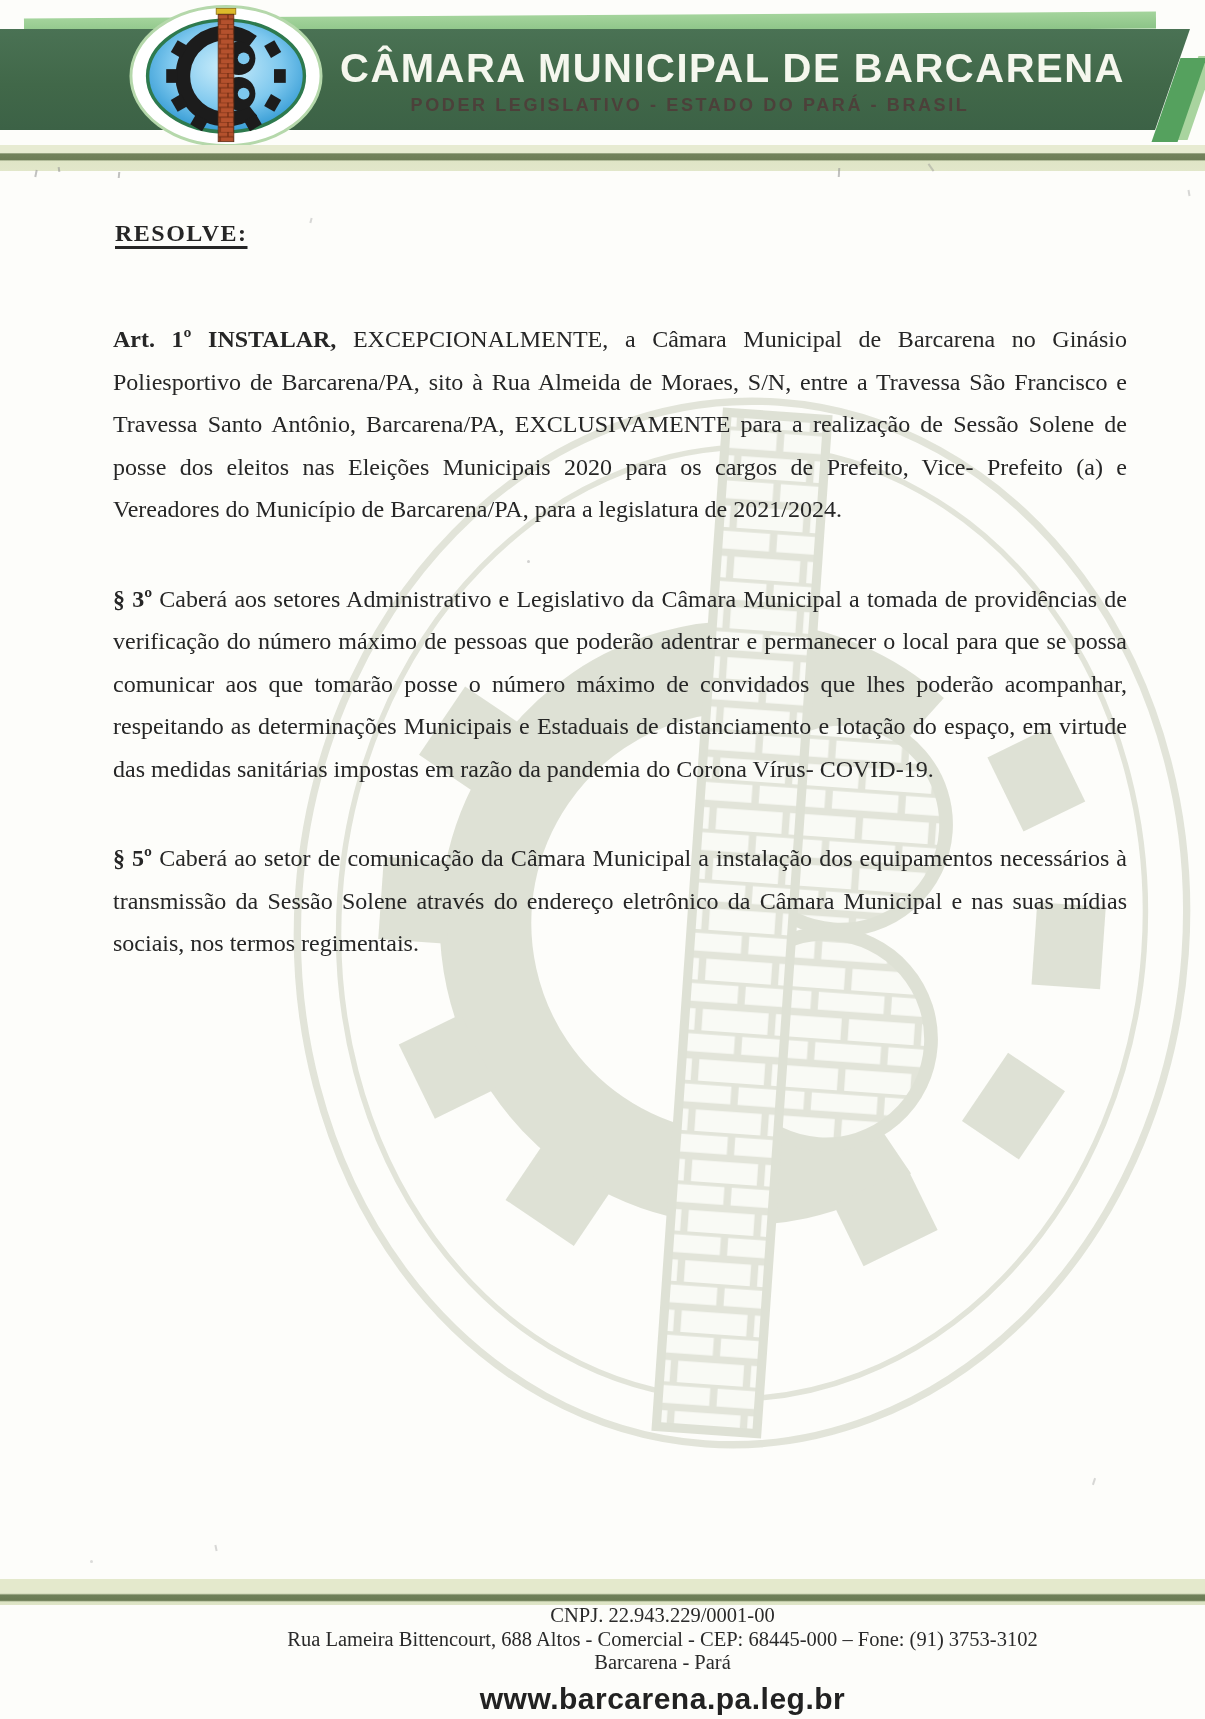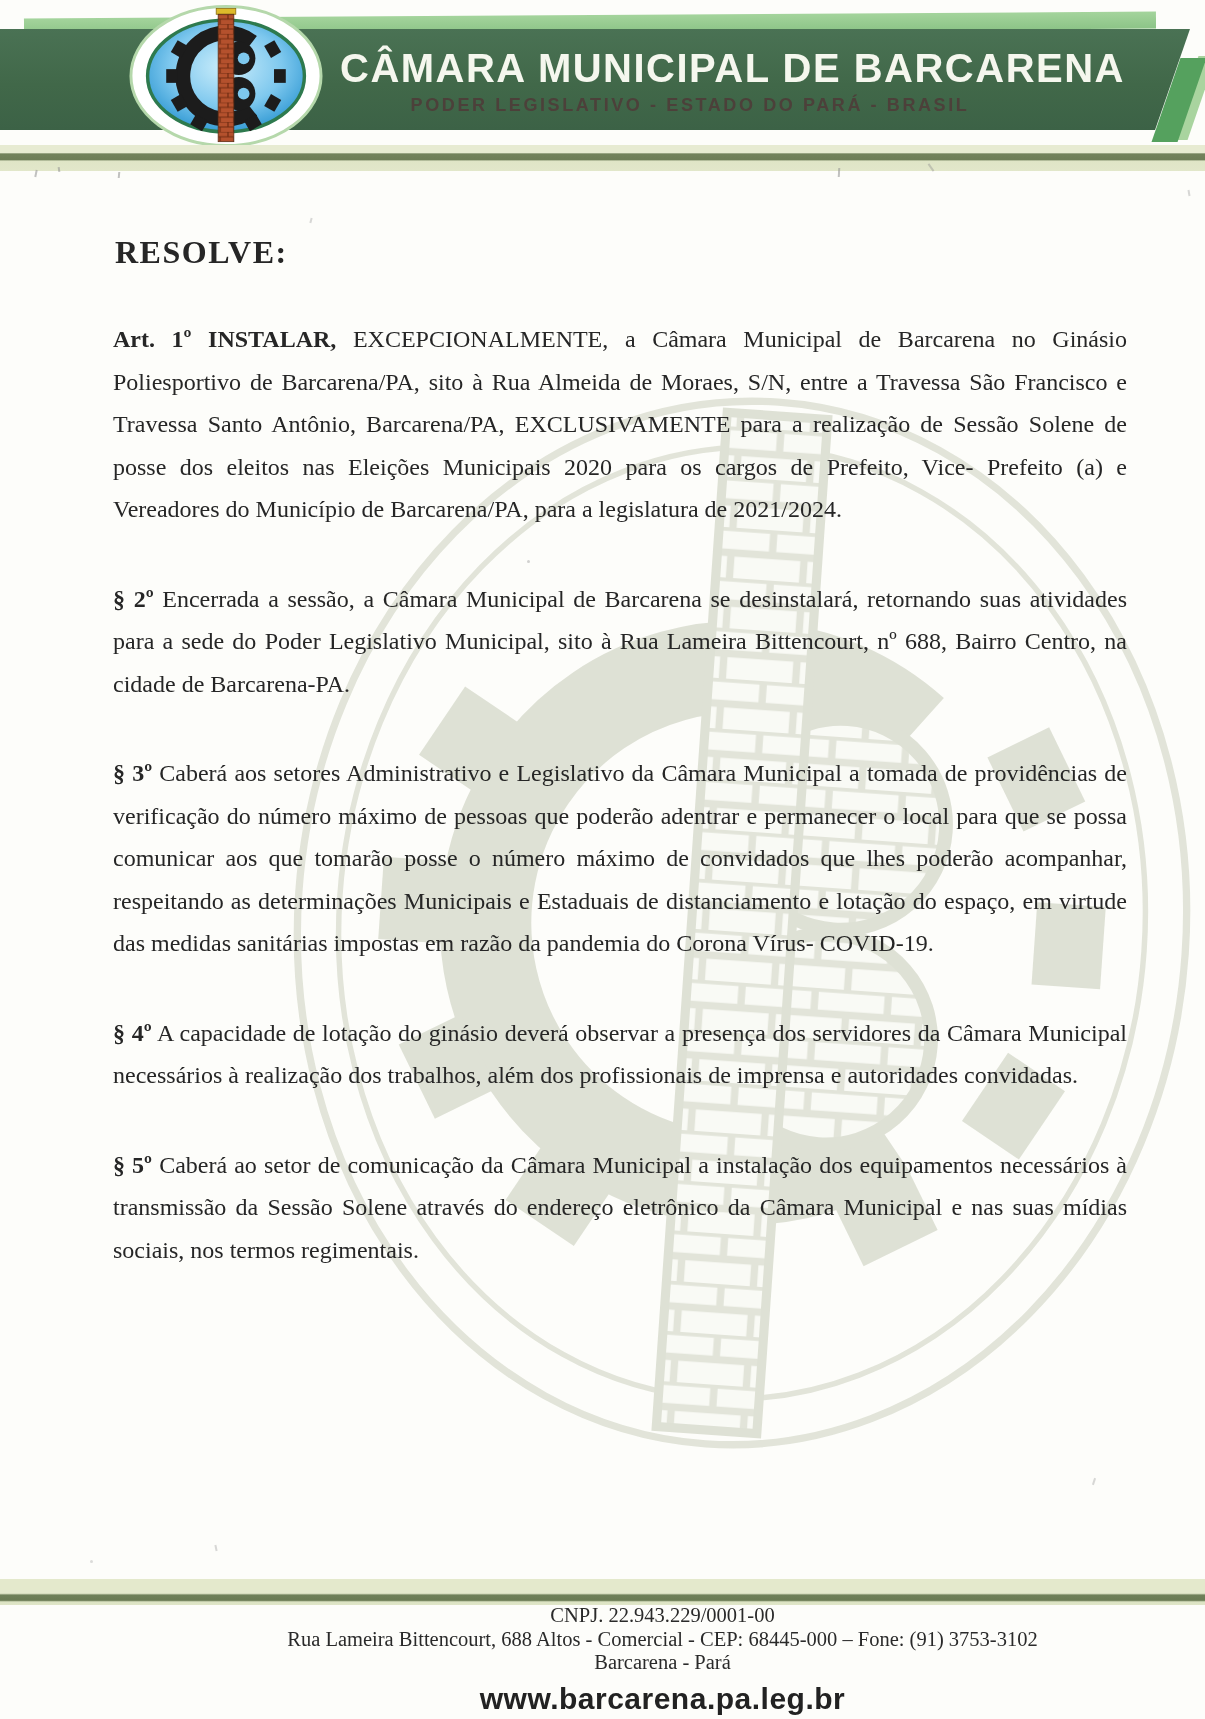--- a/index.html
+++ b/index.html
@@ -50,23 +50,23 @@
   
   .watermark{
     position:absolute; left:282px; top:378px; width:920px; height:1090px;
     opacity:0.55; transform:rotate(4deg); pointer-events:none;
   }
   
   .content{
     position:absolute; left:113px; top:0; width:1014px; color:#262626;
   }
   .resolve{
-    position:absolute; top:234px; left:2px;
-    font-size:32px; font-weight:bold; letter-spacing:1.5px;
-    text-decoration-thickness:3px; text-underline-offset:5px;
+    position:absolute; top:220px; left:2px;
+    font-size:24px; font-weight:bold; letter-spacing:1.5px;
+    text-decoration:underline; text-decoration-thickness:3px; text-underline-offset:5px;
   }
   .paras{position:absolute; top:294px; left:0; width:1014px;margin-top:24px;}
   .paras p{
     margin:0 0 47px 0; font-size:24px; line-height:42.5px;
     text-align:justify; color:#262626;
   }
   .paras .lead{font-weight:bold;}
   
   .footer{
     position:absolute; left:60px; top:1604px; width:1205px; text-align:center;
@@ -160,25 +160,23 @@
     </g>
   </svg>
 
   <div class="content">
     <div class="resolve">RESOLVE:</div>
 
     <div class="paras">
       <p><span class="lead">Art. 1º INSTALAR,</span><span> EXCEPCIONALMENTE, a Câmara Municipal de Barcarena no Ginásio Poliesportivo de Barcarena/PA, sito à Rua Almeida de Moraes, S/N, entre a Travessa São Francisco e Travessa Santo Antônio, Barcarena/PA, EXCLUSIVAMENTE para a realização de Sessão Solene de posse dos eleitos nas Eleições Municipais 2020 para os cargos de Prefeito, Vice- Prefeito (a) e Vereadores do Município de Barcarena/PA, para a legislatura de 2021/2024.</span></p>
 
 
-      <p><span class="lead">§ 2º</span><span> Encerrada a sessão, a Câmara Municipal de Barcarena se desinstalará, retornando suas atividades para a sede do Poder Legislativo Municipal, sito à Rua Lameira Bittencourt, nº 688, Bairro Centro, na cidade de Barcarena-PA.</span></p>
 
       <p><span class="lead">§ 3º</span><span> Caberá aos setores Administrativo e Legislativo da Câmara Municipal a tomada de providências de verificação do número máximo de pessoas que poderão adentrar e permanecer o local para que se possa comunicar aos que tomarão posse o número máximo de convidados que lhes poderão acompanhar, respeitando as determinações Municipais e Estaduais de distanciamento e lotação do espaço, em virtude das medidas sanitárias impostas em razão da pandemia do Corona Vírus- COVID-19.</span></p>
 
-      <p><span class="lead">§ 4º</span><span> A capacidade de lotação do ginásio deverá observar a presença dos servidores da Câmara Municipal necessários à realização dos trabalhos, além dos profissionais de imprensa e autoridades convidadas.</span></p>
 
       <p><span class="lead">§ 5º</span><span> Caberá ao setor de comunicação da Câmara Municipal a instalação dos equipamentos necessários à transmissão da Sessão Solene através do endereço eletrônico da Câmara Municipal e nas suas mídias sociais, nos termos regimentais.</span></p>
     </div>
   </div>
 
   <div class="sep-band sep-bottom"></div>
   <div class="footer">
     <div class="f-line">CNPJ. 22.943.229/0001-00</div>
     <div class="f-line">Rua Lameira Bittencourt, 688 Altos - Comercial - CEP: 68445-000 – Fone: (91) 3753-3102</div>
     <div class="f-line">Barcarena - Pará</div>

